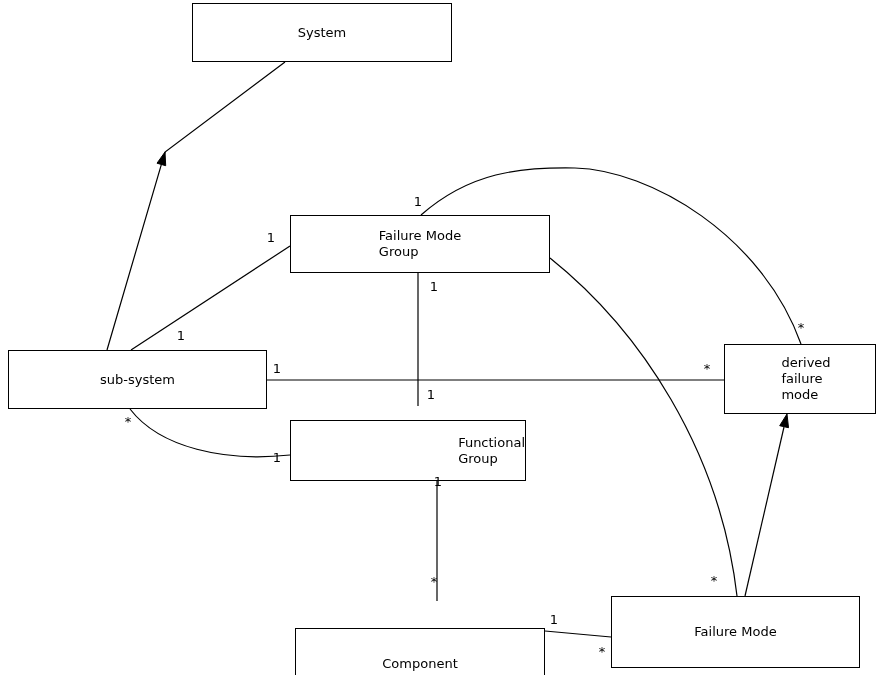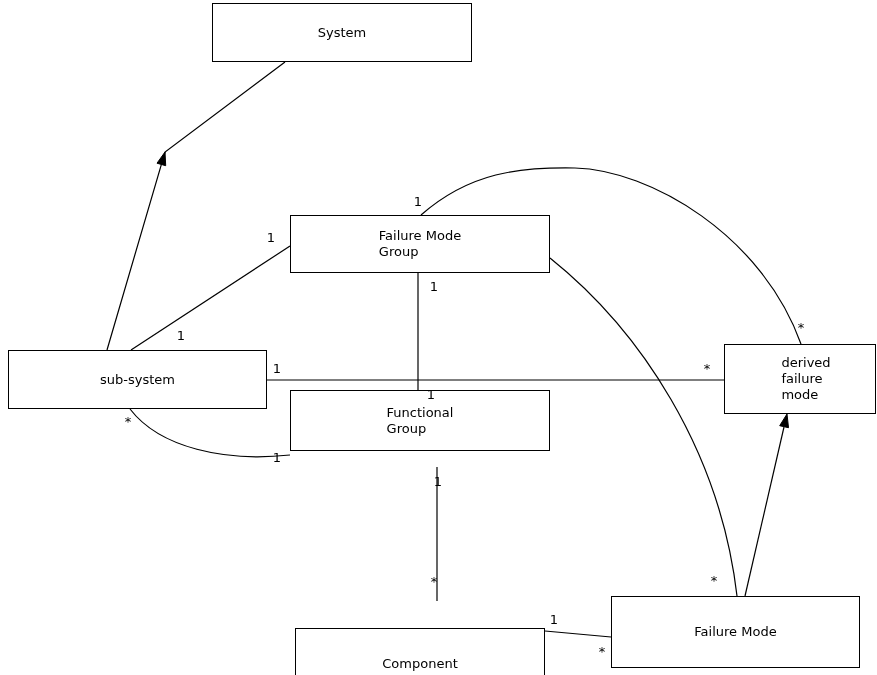--- a/index.html
+++ b/index.html
@@ -63,40 +63,40 @@
     <line x1="437" y1="467" x2="437" y2="601"></line>
 
     <line x1="545" y1="631" x2="611" y2="637"></line>
 
     <path d="M550,258 C640,330 720,450 737,596"></path>
 
     <line x1="745" y1="596" x2="784" y2="427"></line>
     <polygon points="787,414 788.5,427.7 779.7,425.7"></polygon>
   </svg>
 
-  <div class="node" style="left:192px;top:3px;width:260px;height:59px;margin-left:20px;">
+  <div class="node" style="left:192px;top:3px;width:260px;height:59px;">
     <div class="node-label">System</div>
   </div>
 
   <div class="node" style="left:290px;top:215px;width:260px;height:58px;">
     <div class="node-label">Failure Mode
 Group</div>
   </div>
 
   <div class="node" style="left:8px;top:350px;width:259px;height:59px;">
     <div class="node-label">sub-system</div>
   </div>
 
   <div class="node" style="left:724px;top:344px;width:152px;height:70px;padding-left:12px;">
     <div class="node-label">derived
 failure
 mode</div>
   </div>
 
-  <div class="node" style="left:290px;top:390px;width:260px;height:61px;">
+  <div class="node" style="left:290px;top:420px;width:236px;height:61px;justify-content:flex-end;">
     <div class="node-label">Functional
 Group</div>
   </div>
 
   <div class="node" style="left:295px;top:601px;width:250px;height:72px;margin-top:27px;">
     <div class="node-label">Component</div>
   </div>
 
   <div class="node" style="left:611px;top:596px;width:249px;height:72px;">
     <div class="node-label">Failure Mode</div>

